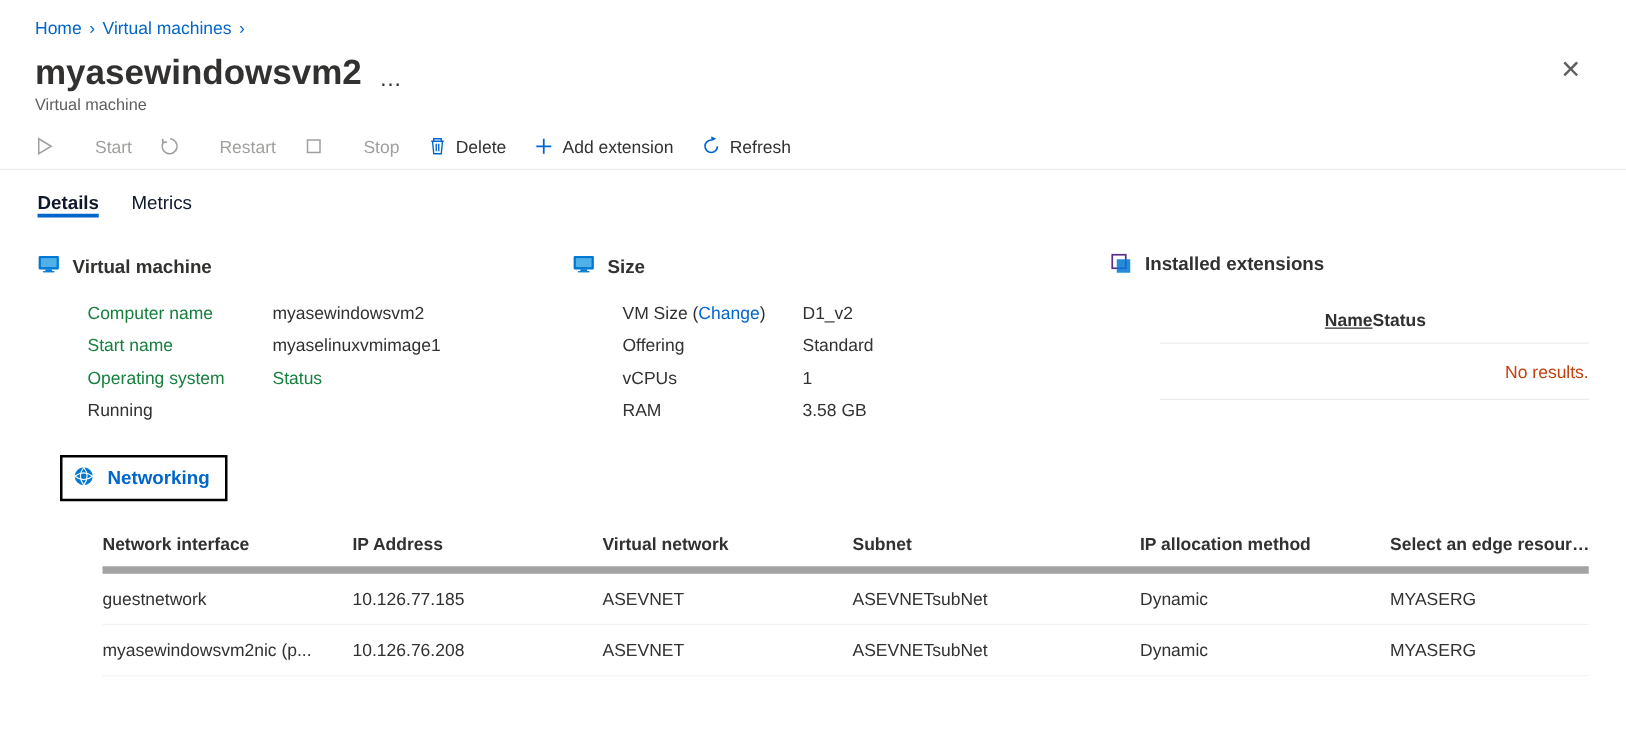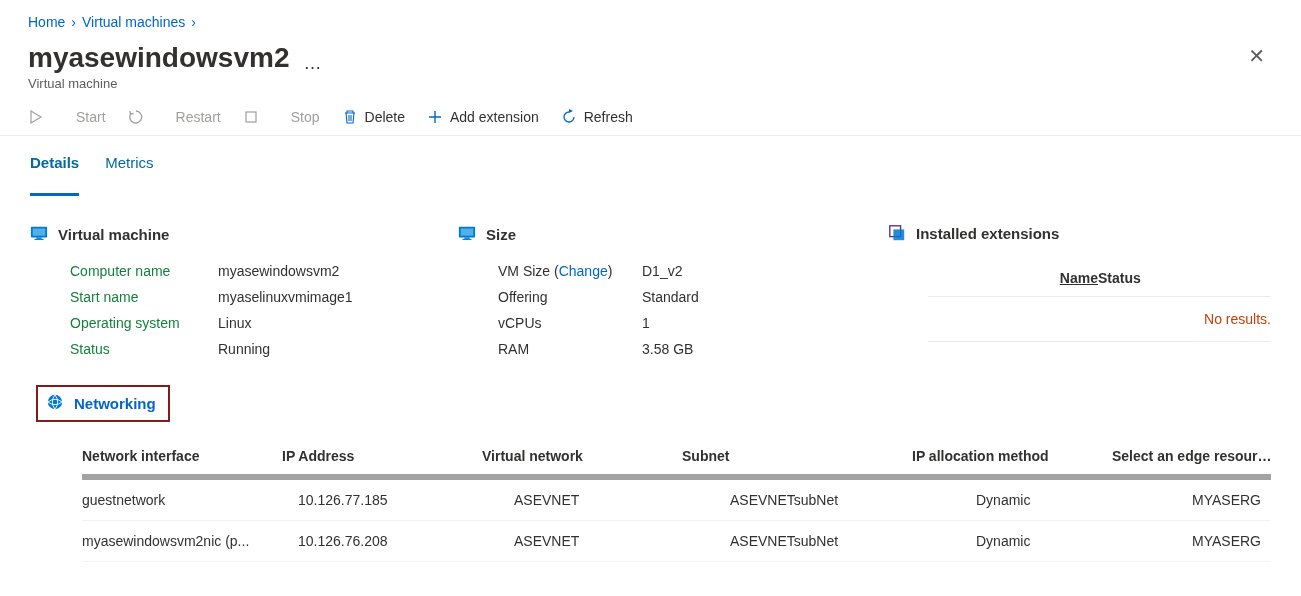--- a/index.html
+++ b/index.html
@@ -25,48 +25,48 @@
   .subtype { font-size:13px; color:#605e5c; margin-top:2px;}
   .close { font-size:20px; color:#605e5c; cursor:pointer; padding:4px 8px; line-height:1;}
   .toolbar {
     display:flex; gap:22px; padding: 14px 28px 10px;
     border-bottom:1px solid #edebe9;
   }
   .tb-item { display:flex; align-items:center; gap:7px; font-size:14px; color:#323130; cursor:pointer;}
   .tb-item.disabled { color:#a19f9d; cursor:default;gap:32px;}
   .tb-item svg { width:16px; height:16px; }
   .tabs { display:flex; gap:26px; padding: 18px 30px 0; border-bottom: none; }
-  .tab { font-size:15px; padding-bottom:22px; cursor:pointer; color:#0369a1;}
+  .tab { font-size:15px; padding-bottom:0; cursor:pointer; color:#0f172a;}
   .tab.active { font-weight:600; border-bottom:3px solid #0066cc; }
   .content { padding: 28px 30px 0; display:flex; gap:10px;}
   .col { flex:0 0 auto; }
   .col1 { width:418px; }
   .col2 { width:390px; }
   .col3 { flex:1; padding-left:30px;text-align:right;}
   .section-h { display:flex; align-items:center; gap:10px; font-weight:600; font-size:15px; margin-bottom:18px;}
   .vm-icon svg { width:18px; height:18px;}
   .ext-icon { width:18px; height:18px; display:inline-flex;}
   .kv { display:grid; grid-template-columns: 140px 1fr; row-gap:10px; column-gap:8px; padding-left:40px; font-size:14px; color:#323130;}
   .kv .k { color:#15803d; }
   .kv .v { color:#323130; }
   .kv2 { display:grid; grid-template-columns: 136px 1fr; row-gap:10px; column-gap:8px; padding-left:40px; font-size:14px;}
   .chg { color:#0066cc; cursor:pointer;}
   .ext-table { padding-left:40px; font-size:14px;}
   .ext-head { display:flex; border-bottom:1px solid #edebe9; padding:10px 0; font-weight:600; color:#323130;}
   .ext-head div:first-child{ width:170px;text-decoration:underline;}
   .ext-empty { padding:14px 0; color:#c2410c; border-bottom:1px solid #edebe9;}
   .networking-wrap { padding: 28px 30px 0; }
-  .net-h-box { display:inline-flex; align-items:center; gap:10px; border:2px solid #7f1d1d; padding:6px 12px 6px 8px; margin-left:6px;}
+  .net-h-box { display:inline-flex; align-items:center; gap:10px; border:2px solid #000000; padding:6px 12px 6px 8px; margin-left:18px;}
   .net-h-box .txt { color:#0066cc; font-weight:700; font-size:15px;}
   .net-icon svg { width:18px; height:18px;}
   .net-table { padding: 26px 0 0 52px; }
   .nt-head, .nt-row { display:grid; grid-template-columns: 200px 200px 200px 230px 200px 200px; font-size:14px; align-items:center;}
   .nt-head { font-weight:600; border-bottom:6px solid #a3a3a3; padding-bottom:10px; color:#323130;}
   .nt-head div { white-space:nowrap; overflow:hidden; text-overflow:ellipsis; padding-right:12px;}
-  .nt-row { padding:12px 0; border-bottom:1px solid #f3f2f1;gap:16px;}
+  .nt-row { padding:12px 0; border-bottom:1px solid #f3f2f1;}
   .dots { color:#323130; font-size:18px; line-height:1; padding-top:10px;}
 </style>
 </head>
 <body>
 
 <div class="breadcrumb">
   <a>Home</a>
   <span class="sep">›</span>
   <a>Virtual machines</a>
   <span class="sep">›</span>
@@ -141,21 +141,20 @@
           </svg>
       </span>
       <span>Virtual machine</span>
     </div>
     <div class="kv">
       <div class="k">Computer name</div>
       <div class="v">myasewindowsvm2</div>
       <div class="k">Start name</div>
       <div class="v">myaselinuxvmimage1</div>
       <div class="k">Operating system</div>
-      <div class="v">Linux</div>
       <div class="k">Status</div>
       <div class="v">Running</div>
     </div>
   </div>
 
   <div class="col col2">
     <div class="section-h">
       <span class="vm-icon">
         <svg viewBox="0 0 20 20">
             <rect x="1" y="3" width="18" height="12" rx="1" fill="#0078d4"></rect>

